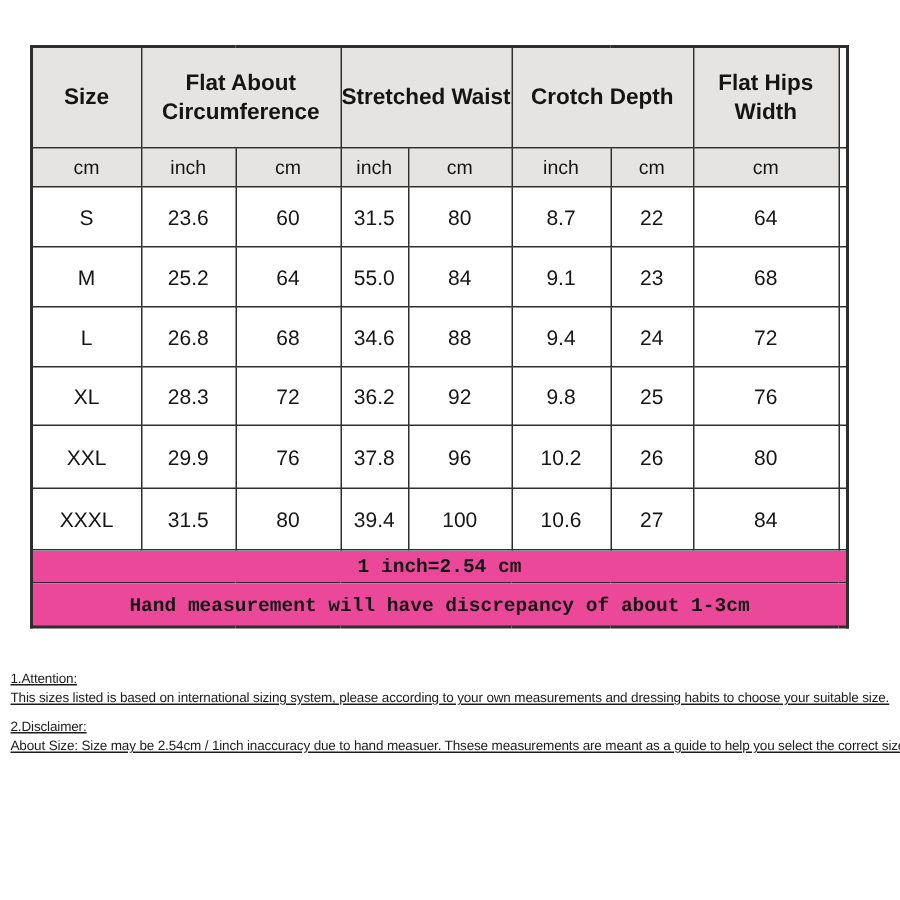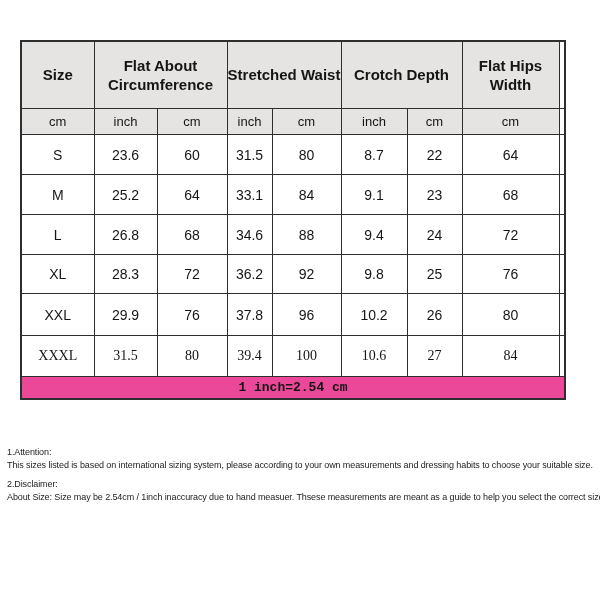--- a/index.html
+++ b/index.html
@@ -5,21 +5,21 @@
   html, body { margin: 0; padding: 0; }
   body {
     width: 600px; height: 600px;
     background: #ffffff;
     font-family: "Liberation Sans", sans-serif;
     color: #151515;
   }
   .canvas { position: relative; width: 600px; height: 600px; overflow: hidden; background: #ffffff; }
 
   table.size-table {
-    position: absolute; left: 20px; top: 40px;
+    position: absolute; left: 20px; top: 30px;
     border-collapse: collapse; table-layout: fixed;
     border: 2px solid #2e2e2e;
   }
   .size-table th, .size-table td {
     border: 1px solid #2e2e2e;
     text-align: center; vertical-align: middle;
     padding: 0; overflow: hidden;
   }
   tr.head-row th {
     background: #e5e4e2; font-size: 15px; font-weight: bold;
@@ -29,34 +29,34 @@
     background: #e5e4e2; font-size: 13px; font-weight: normal;
     height: 25px;
   }
   tr.head-row th.blank, tr.unit-row th.blank, td.blank { background: #ffffff; }
   tbody.data td { background: #ffffff; font-size: 14px; }
   tr.r-s  td { height: 39px; }
   tr.r-m  td { height: 39px; }
   tr.r-l  td { height: 39px; }
   tr.r-xl td { height: 38px; }
   tr.r-xxl td { height: 41px; }
-  tr.r-xxxl td { height: 40px; font-family: Liberation Serif, serif; }
+  tr.r-xxxl td { height: 40px; }
   tr.foot-row-1 td { height: 21px; }
   tr.foot-row-2 td { height: 28px; }
   tr.foot-row-1 td, tr.foot-row-2 td {
     font-family: "Liberation Mono", monospace;
     font-weight: bold; font-size: 13px; background: #ec4899;
   }
 
   .notes {
     position: absolute; left: 7px; top: 446px; width: 592px;
     font-size: 9px; letter-spacing: -0.1px; line-height: 13px; color: #1c1c1c;
   }
   .note { margin-bottom: 6px; }
-  .note-line { white-space: nowrap; }
+  .note-line { white-space: nowrap; text-decoration: underline; }
 </style>
 </head>
 <body>
 
 <div class="canvas">
 
   <table class="size-table">
     <colgroup>
       <col style="width:73px">
         <col style="width:63px">
@@ -98,21 +98,21 @@
         <td>80</td>
         <td>8.7</td>
         <td>22</td>
         <td>64</td>
         <td class="blank"></td>
       </tr>
       <tr class="r-m">
         <td>M</td>
         <td>25.2</td>
         <td>64</td>
-        <td>33.1</td>
+        <td>55.0</td>
         <td>84</td>
         <td>9.1</td>
         <td>23</td>
         <td>68</td>
         <td class="blank"></td>
       </tr>
       <tr class="r-l">
         <td>L</td>
         <td>26.8</td>
         <td>68</td>
@@ -154,20 +154,23 @@
         <td>10.6</td>
         <td>27</td>
         <td>84</td>
         <td class="blank"></td>
       </tr>
     </tbody>
     <tfoot>
       <tr class="foot-row-1">
         <td colspan="9">1 inch=2.54 cm</td>
       </tr>
+      <tr class="foot-row-2">
+        <td colspan="9">Hand measurement will have discrepancy of about 1-3cm</td>
+      </tr>
     </tfoot>
   </table>
 
   <div class="notes">
     <div class="note">
       <div class="note-line">1.Attention:</div>
       <div class="note-line">This sizes listed is based on international sizing system, please according to your own measurements and dressing habits to choose your suitable size.</div>
     </div>
     <div class="note">
       <div class="note-line">2.Disclaimer:</div>

